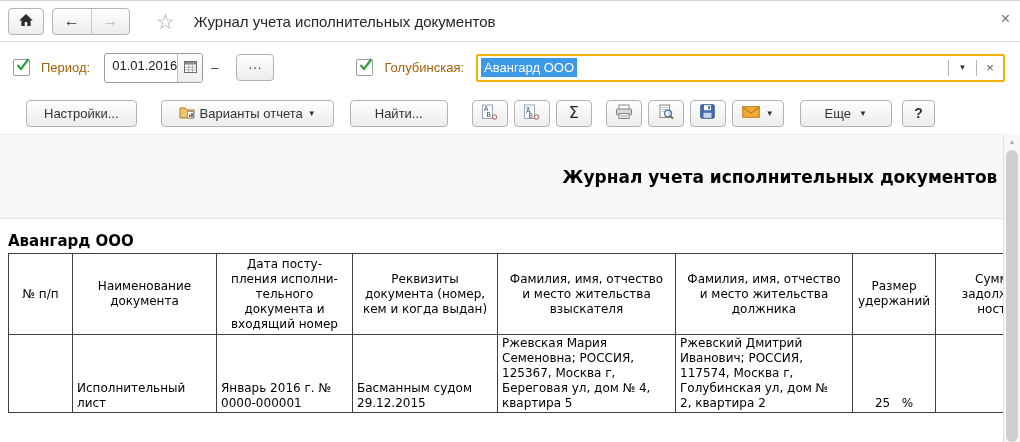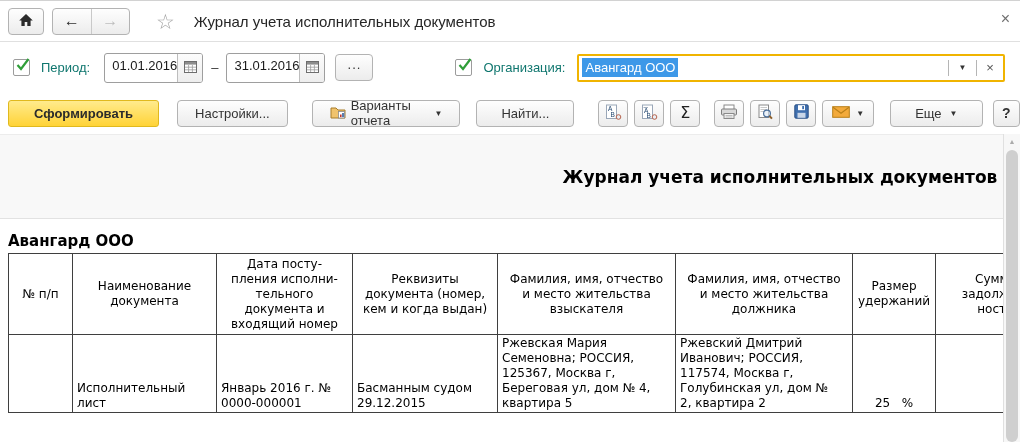--- a/index.html
+++ b/index.html
@@ -29,21 +29,21 @@
   .wtitle { margin-left:19px; font-size:15px; color:#262626; }
   .close-x { position:absolute; right:10px; top:10px; font-size:16px; color:#6f6f6f; line-height:1; cursor:default; }
 
   
   .filterbar {
     position:absolute; top:43px; left:0; right:0; height:49px;
     background:#fff; display:flex; align-items:center; padding-left:13px;
   }
   .chk { width:17px; height:17px; border:1px solid #9c9c9c; border-radius:2px; background:#fff; position:relative; flex:none; }
   .chk svg { position:absolute; left:1px; top:-3px; }
-  .flabel { margin-left:11px; font-size:13px; color:#0f766e; }
+  .flabel { margin-left:11px; font-size:13px; color:#a16207; }
   .datefield {
     display:flex; align-items:stretch; height:30px; border:1px solid #9e9e9e;
     border-radius:3px; margin-left:14px; background:#fff; overflow:hidden;
   }
   .datefield .val { padding:4px 7px 0 7px; font-size:13px; color:#1a1a1a; width:72px; }
   .calbtn { width:25px; border-left:1px solid #bdbdbd; display:flex; align-items:center; justify-content:center; background:linear-gradient(#fcfcfc,#eeeeee); }
   .dash { margin:0 8px; font-size:13px; color:#333; }
   .dots-btn { width:38px; margin-left:10px; letter-spacing:1px; padding-bottom:6px; }
   .chk2 { margin-left:82px; }
   .orgfield {
@@ -145,56 +145,43 @@
             <rect x="0.5" y="0.5" width="12" height="11" fill="#fff" stroke="#6e6e6e"></rect>
             <rect x="1" y="1" width="11" height="2.6" fill="#8d8d8d"></rect>
             <path d="M1 6.2 H12 M1 8.8 H12 M4.6 4 V11 M8.4 4 V11" stroke="#9a9a9a" stroke-width="0.8"></path>
           </svg>
       </span>
     </div>
   </div>
 
   <div class="dash">–</div>
 
-  <div class="datefield" style="margin-left:0">
-    <div class="val">31.01.2016</div>
-    <div class="calbtn">
-      <span>
-        <svg width="13" height="12" viewBox="0 0 13 12">
-            <rect x="0.5" y="0.5" width="12" height="11" fill="#fff" stroke="#6e6e6e"></rect>
-            <rect x="1" y="1" width="11" height="2.6" fill="#8d8d8d"></rect>
-            <path d="M1 6.2 H12 M1 8.8 H12 M4.6 4 V11 M8.4 4 V11" stroke="#9a9a9a" stroke-width="0.8"></path>
-          </svg>
-      </span>
-    </div>
-  </div>
 
   <div class="cbtn dots-btn">...</div>
 
   <div class="chk chk2">
     <span>
       <svg width="16" height="16" viewBox="0 0 16 16">
           <path d="M2.5 8 L6 12 L13.5 2" stroke="#2f9e39" stroke-width="2.2" fill="none"></path>
         </svg>
     </span>
   </div>
-  <div class="flabel">Организация:</div>
+  <div class="flabel">Голубинская:</div>
 
   <div class="orgfield">
     <span class="org-val">Авангард ООО</span>
     <span class="org-spacer"></span>
     <span class="org-sep"></span>
     <span class="org-caret"><span>▼</span></span>
     <span class="org-sep"></span>
     <span class="org-clear">×</span>
   </div>
 </div>
 
 <div class="toolbar">
-  <div class="btn-gen">Сформировать</div>
 
   <div class="cbtn btn-std ml18">Настройки...</div>
 
   <div class="cbtn btn-std ml8">
     <span>
       <svg width="16" height="14" viewBox="0 0 16 14">
           <path d="M1 3 H6 L8 5 H15 V13 H1 Z" fill="#f0c36d" stroke="#a87c28" stroke-width="1"></path>
           <rect x="8.5" y="6.5" width="6" height="6.5" fill="#fff" stroke="#8a8a8a" stroke-width="0.8"></rect>
           <rect x="10" y="9.5" width="1.6" height="2.6" fill="#c0392b"></rect>
           <rect x="12.2" y="8" width="1.6" height="4.1" fill="#2e5f9e"></rect>

